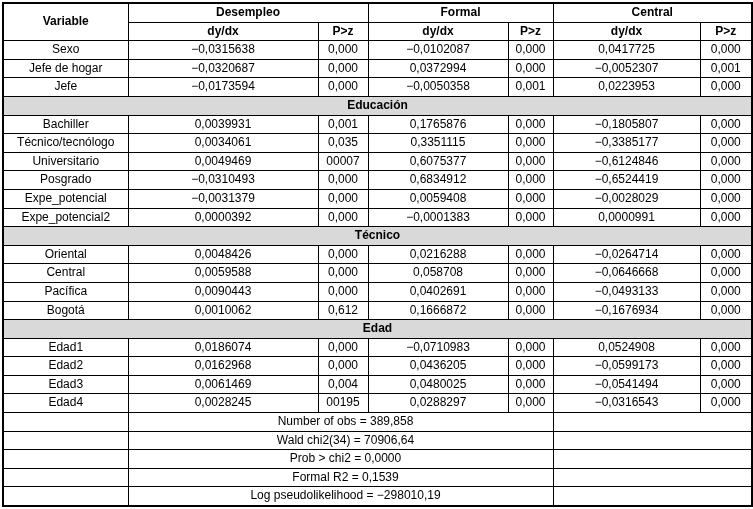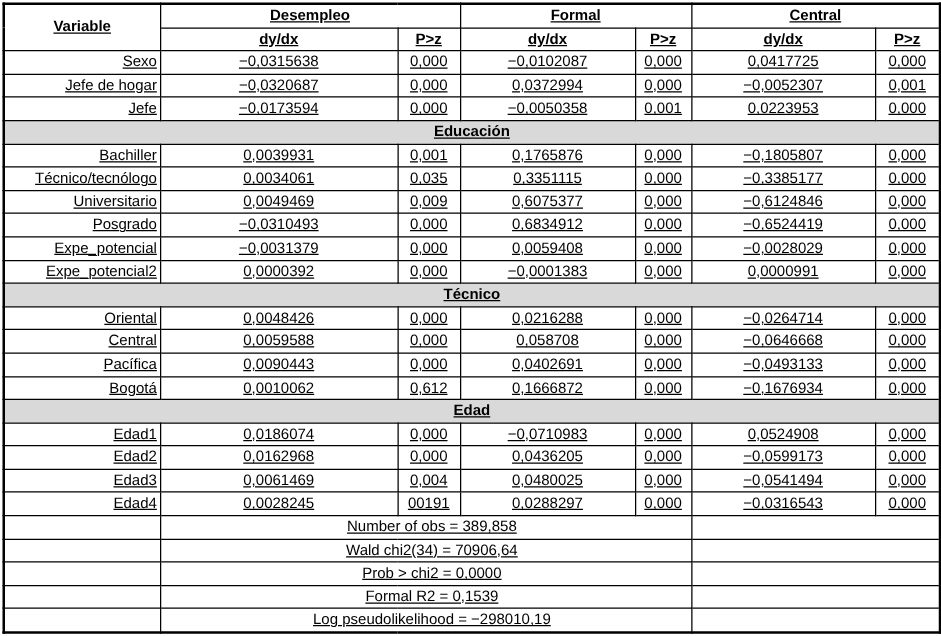--- a/index.html
+++ b/index.html
@@ -8,39 +8,38 @@
     width: 753px; height: 509px;
     font-family: "Liberation Sans", sans-serif;
     color: #000;
   }
   table.results {
     border-collapse: collapse;
     table-layout: fixed;
     width: 749px;
     margin: 2px;
     border: 2px solid #000;
-    text-decoration: underline;
   }
   .results th, .results td {
     border: 1px solid #000;
     font-size: 12px;
     text-align: center;
     vertical-align: middle;
     padding: 0 2px;
     height: 17.6px;
     line-height: 17.6px;
     white-space: nowrap;
     overflow: hidden;
   }
   .results thead th { font-weight: 700; }
   .results tbody tr.section-row td {
     background: var(--section-bg, #d9d9d9);
     font-weight: 700;
   }
-  .results .var-cell { font-weight: 400; text-align: right; }
+  .results .var-cell { font-weight: 400; }
   .results .footer-cell { font-weight: 400; padding-left: 12px; }
 </style>
 </head>
 <body>
 
 <table class="results">
   <colgroup>
     <col style="width:125px">
     <col style="width:190px">
     <col style="width:50px">
@@ -110,21 +109,21 @@
         <td>0,0034061</td>
         <td>0,035</td>
         <td>0,3351115</td>
         <td>0,000</td>
         <td>−0,3385177</td>
         <td>0,000</td>
       </tr>
       <tr>
         <td class="var-cell">Universitario</td>
         <td>0,0049469</td>
-        <td>0,009</td>
+        <td>00007</td>
         <td>0,6075377</td>
         <td>0,000</td>
         <td>−0,6124846</td>
         <td>0,000</td>
       </tr>
       <tr>
         <td class="var-cell">Posgrado</td>
         <td>−0,0310493</td>
         <td>0,000</td>
         <td>0,6834912</td>
@@ -215,21 +214,21 @@
         <td>0,0061469</td>
         <td>0,004</td>
         <td>0,0480025</td>
         <td>0,000</td>
         <td>−0,0541494</td>
         <td>0,000</td>
       </tr>
       <tr>
         <td class="var-cell">Edad4</td>
         <td>0,0028245</td>
-        <td>00191</td>
+        <td>00195</td>
         <td>0,0288297</td>
         <td>0,000</td>
         <td>−0,0316543</td>
         <td>0,000</td>
       </tr>
     </tbody>
   <tbody id="table-footer">
       <tr>
         <td></td>
         <td colspan="4" class="footer-cell">Number of obs = 389,858</td>

